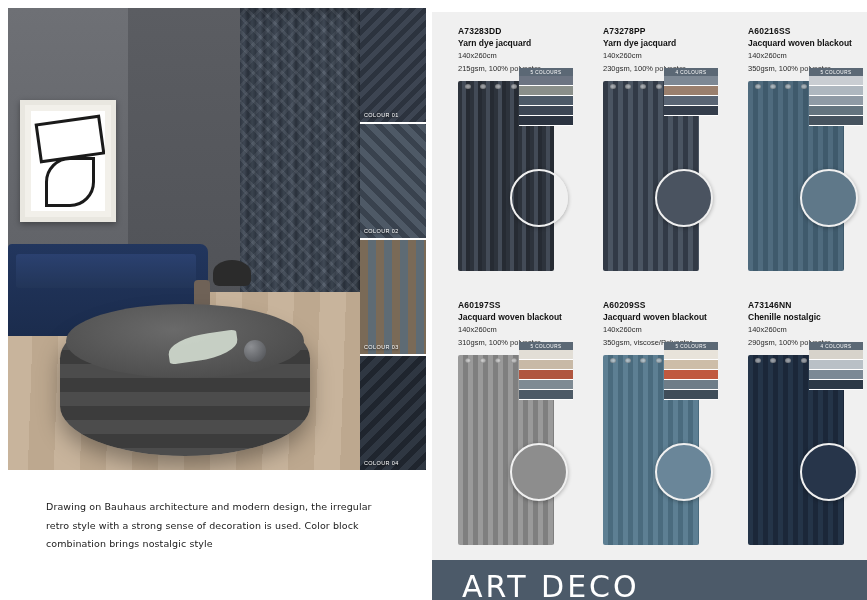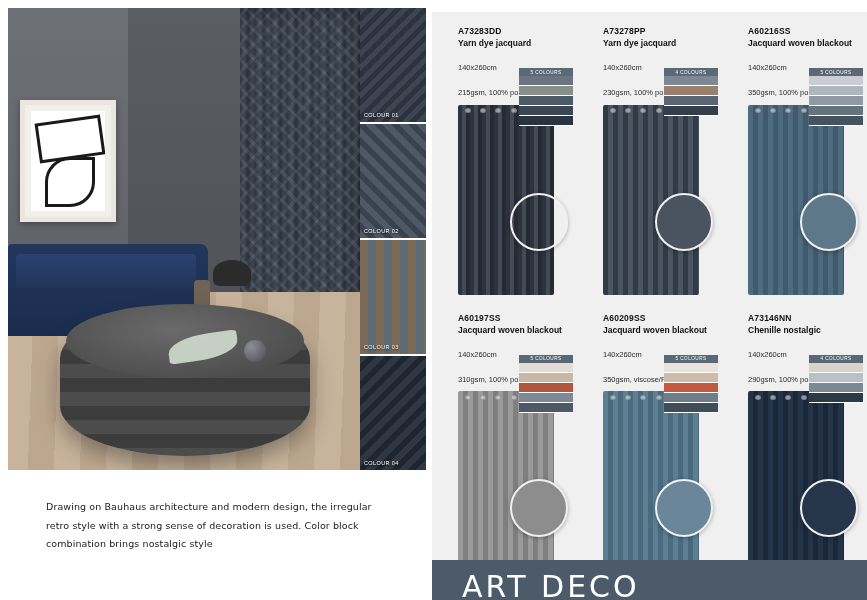--- a/index.html
+++ b/index.html
@@ -236,21 +236,21 @@
   }
   .name {
     font-size: 8.5px;
     font-weight: bold;
     color: #111;
     margin-top: 2px;
   }
   .spec {
     font-size: 7.5px;
     color: #2a2a2a;
-    margin-top: 14px;
+    margin-top: 2px;
     line-height: 1.5;
   }
   .curtain-wrap {
     position: relative;
     margin-top: 6px;
     width: 96px;
     height: 190px;
   }
   .curtain {
     position: absolute;

